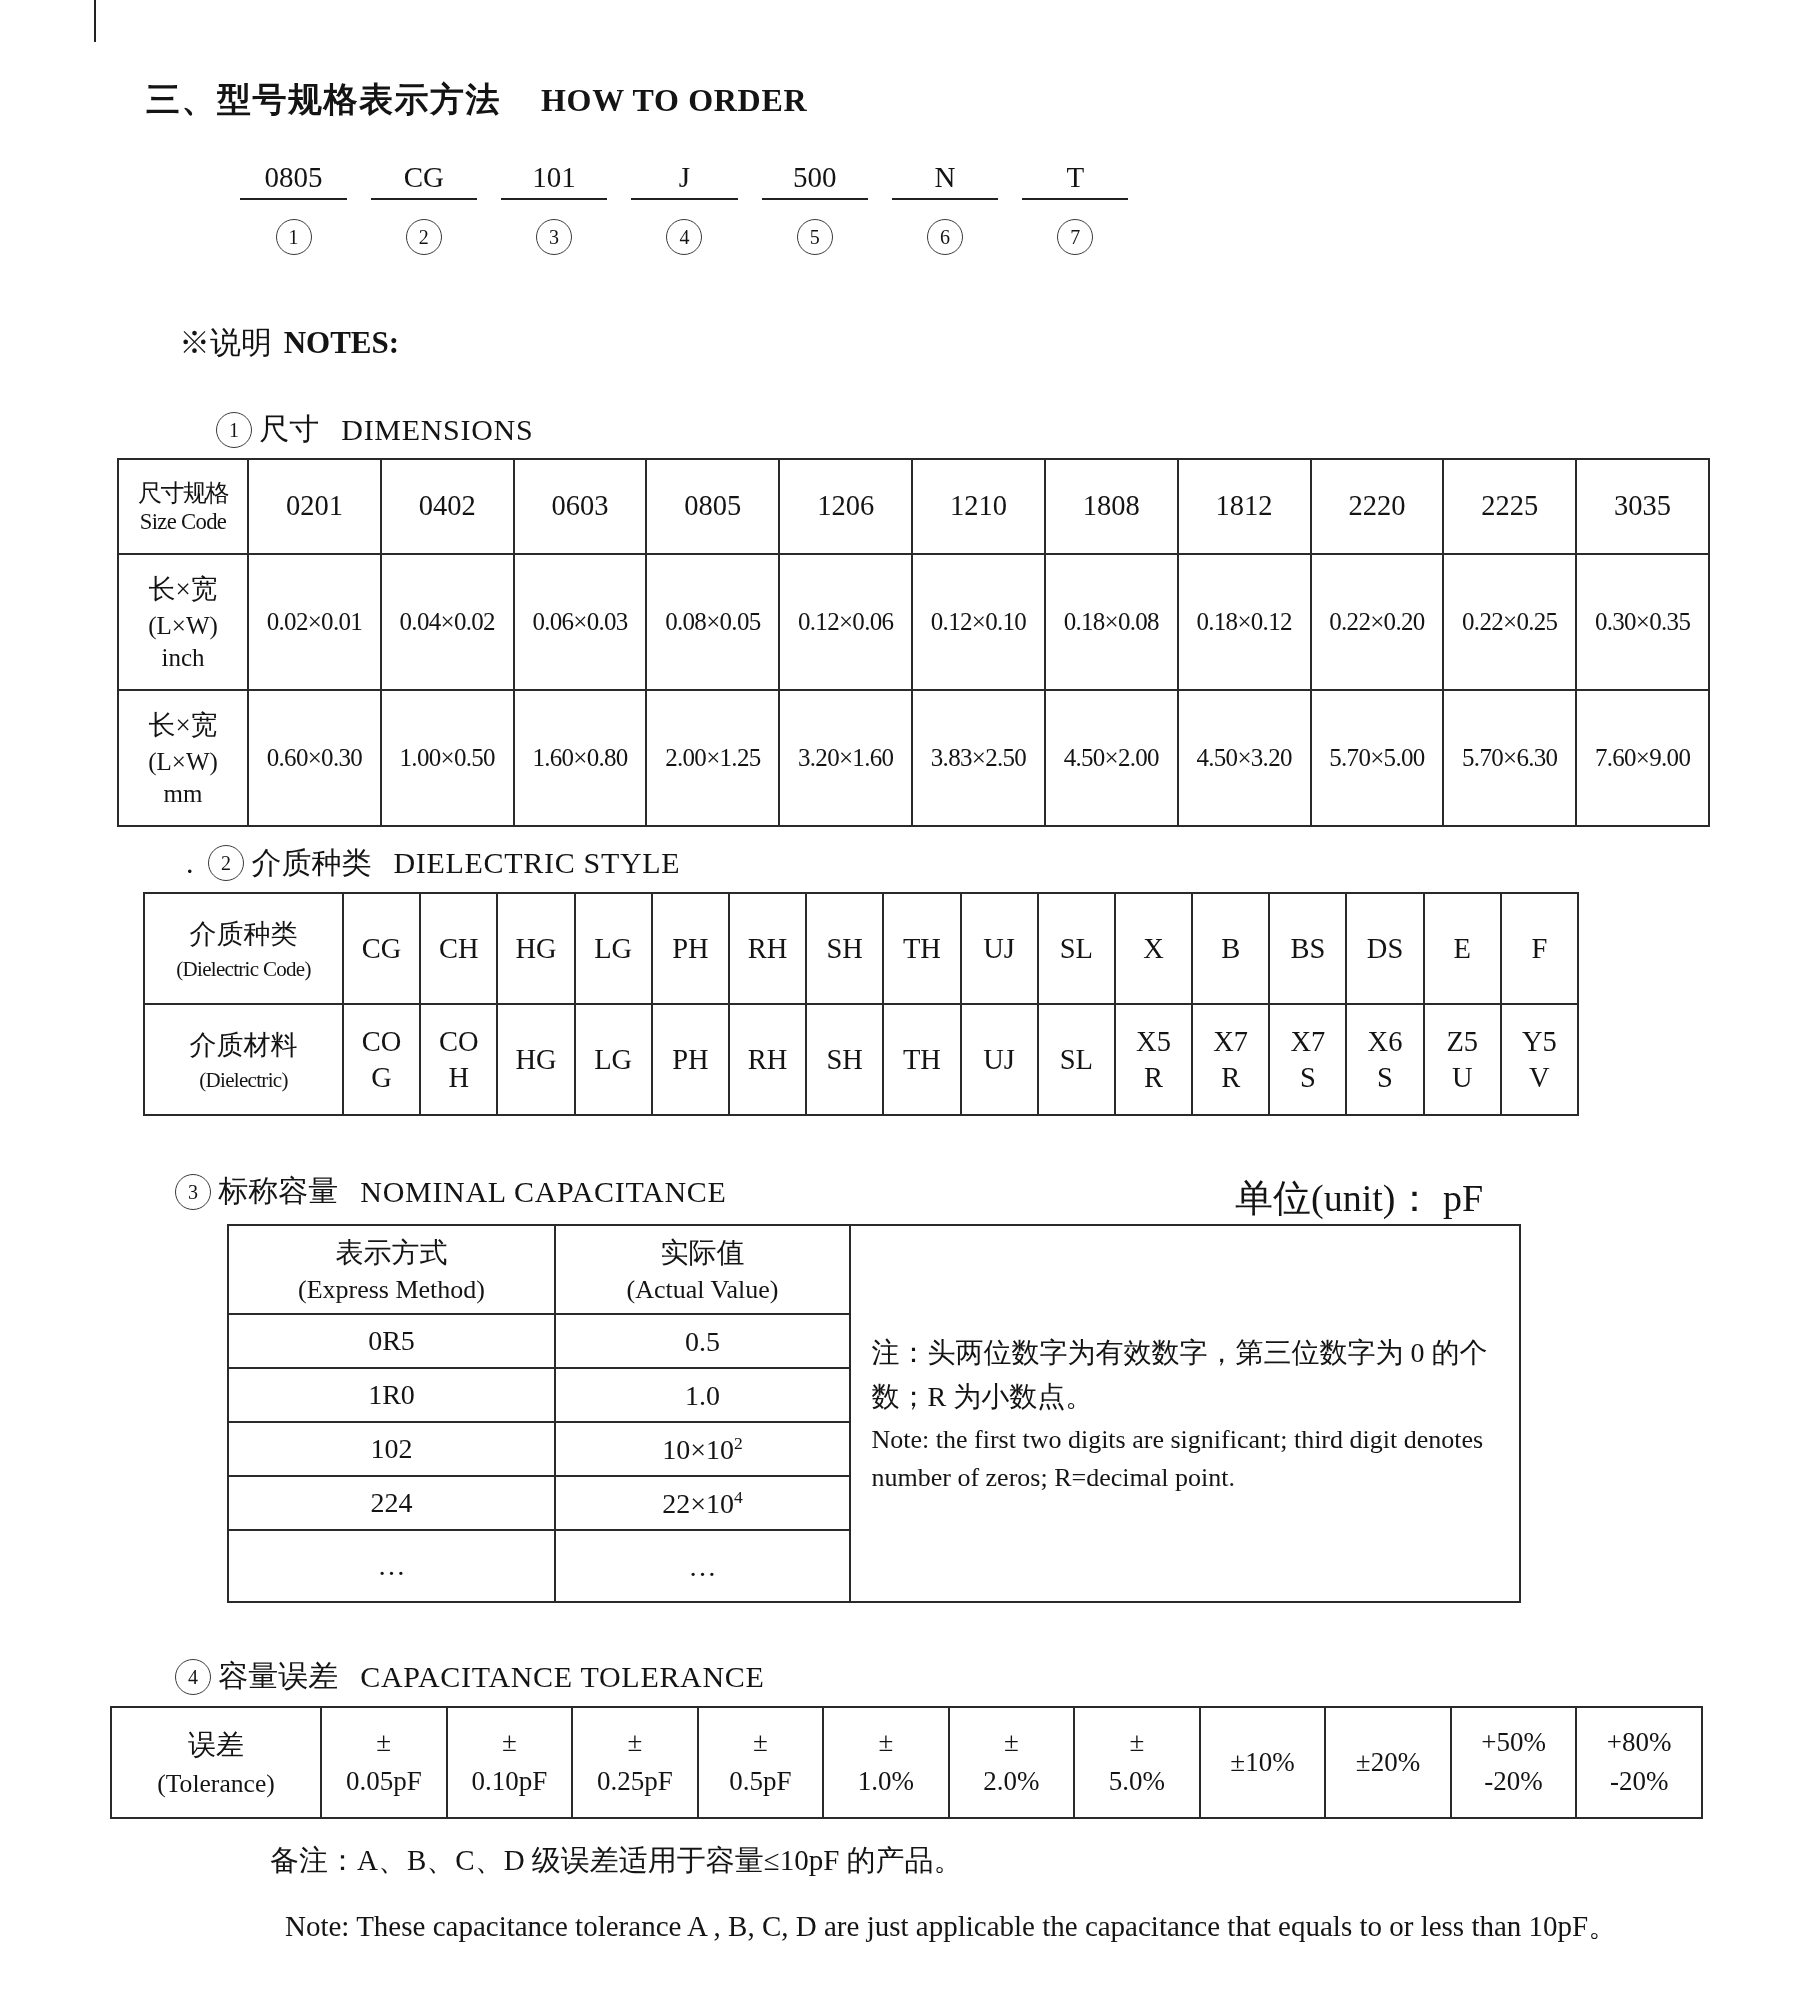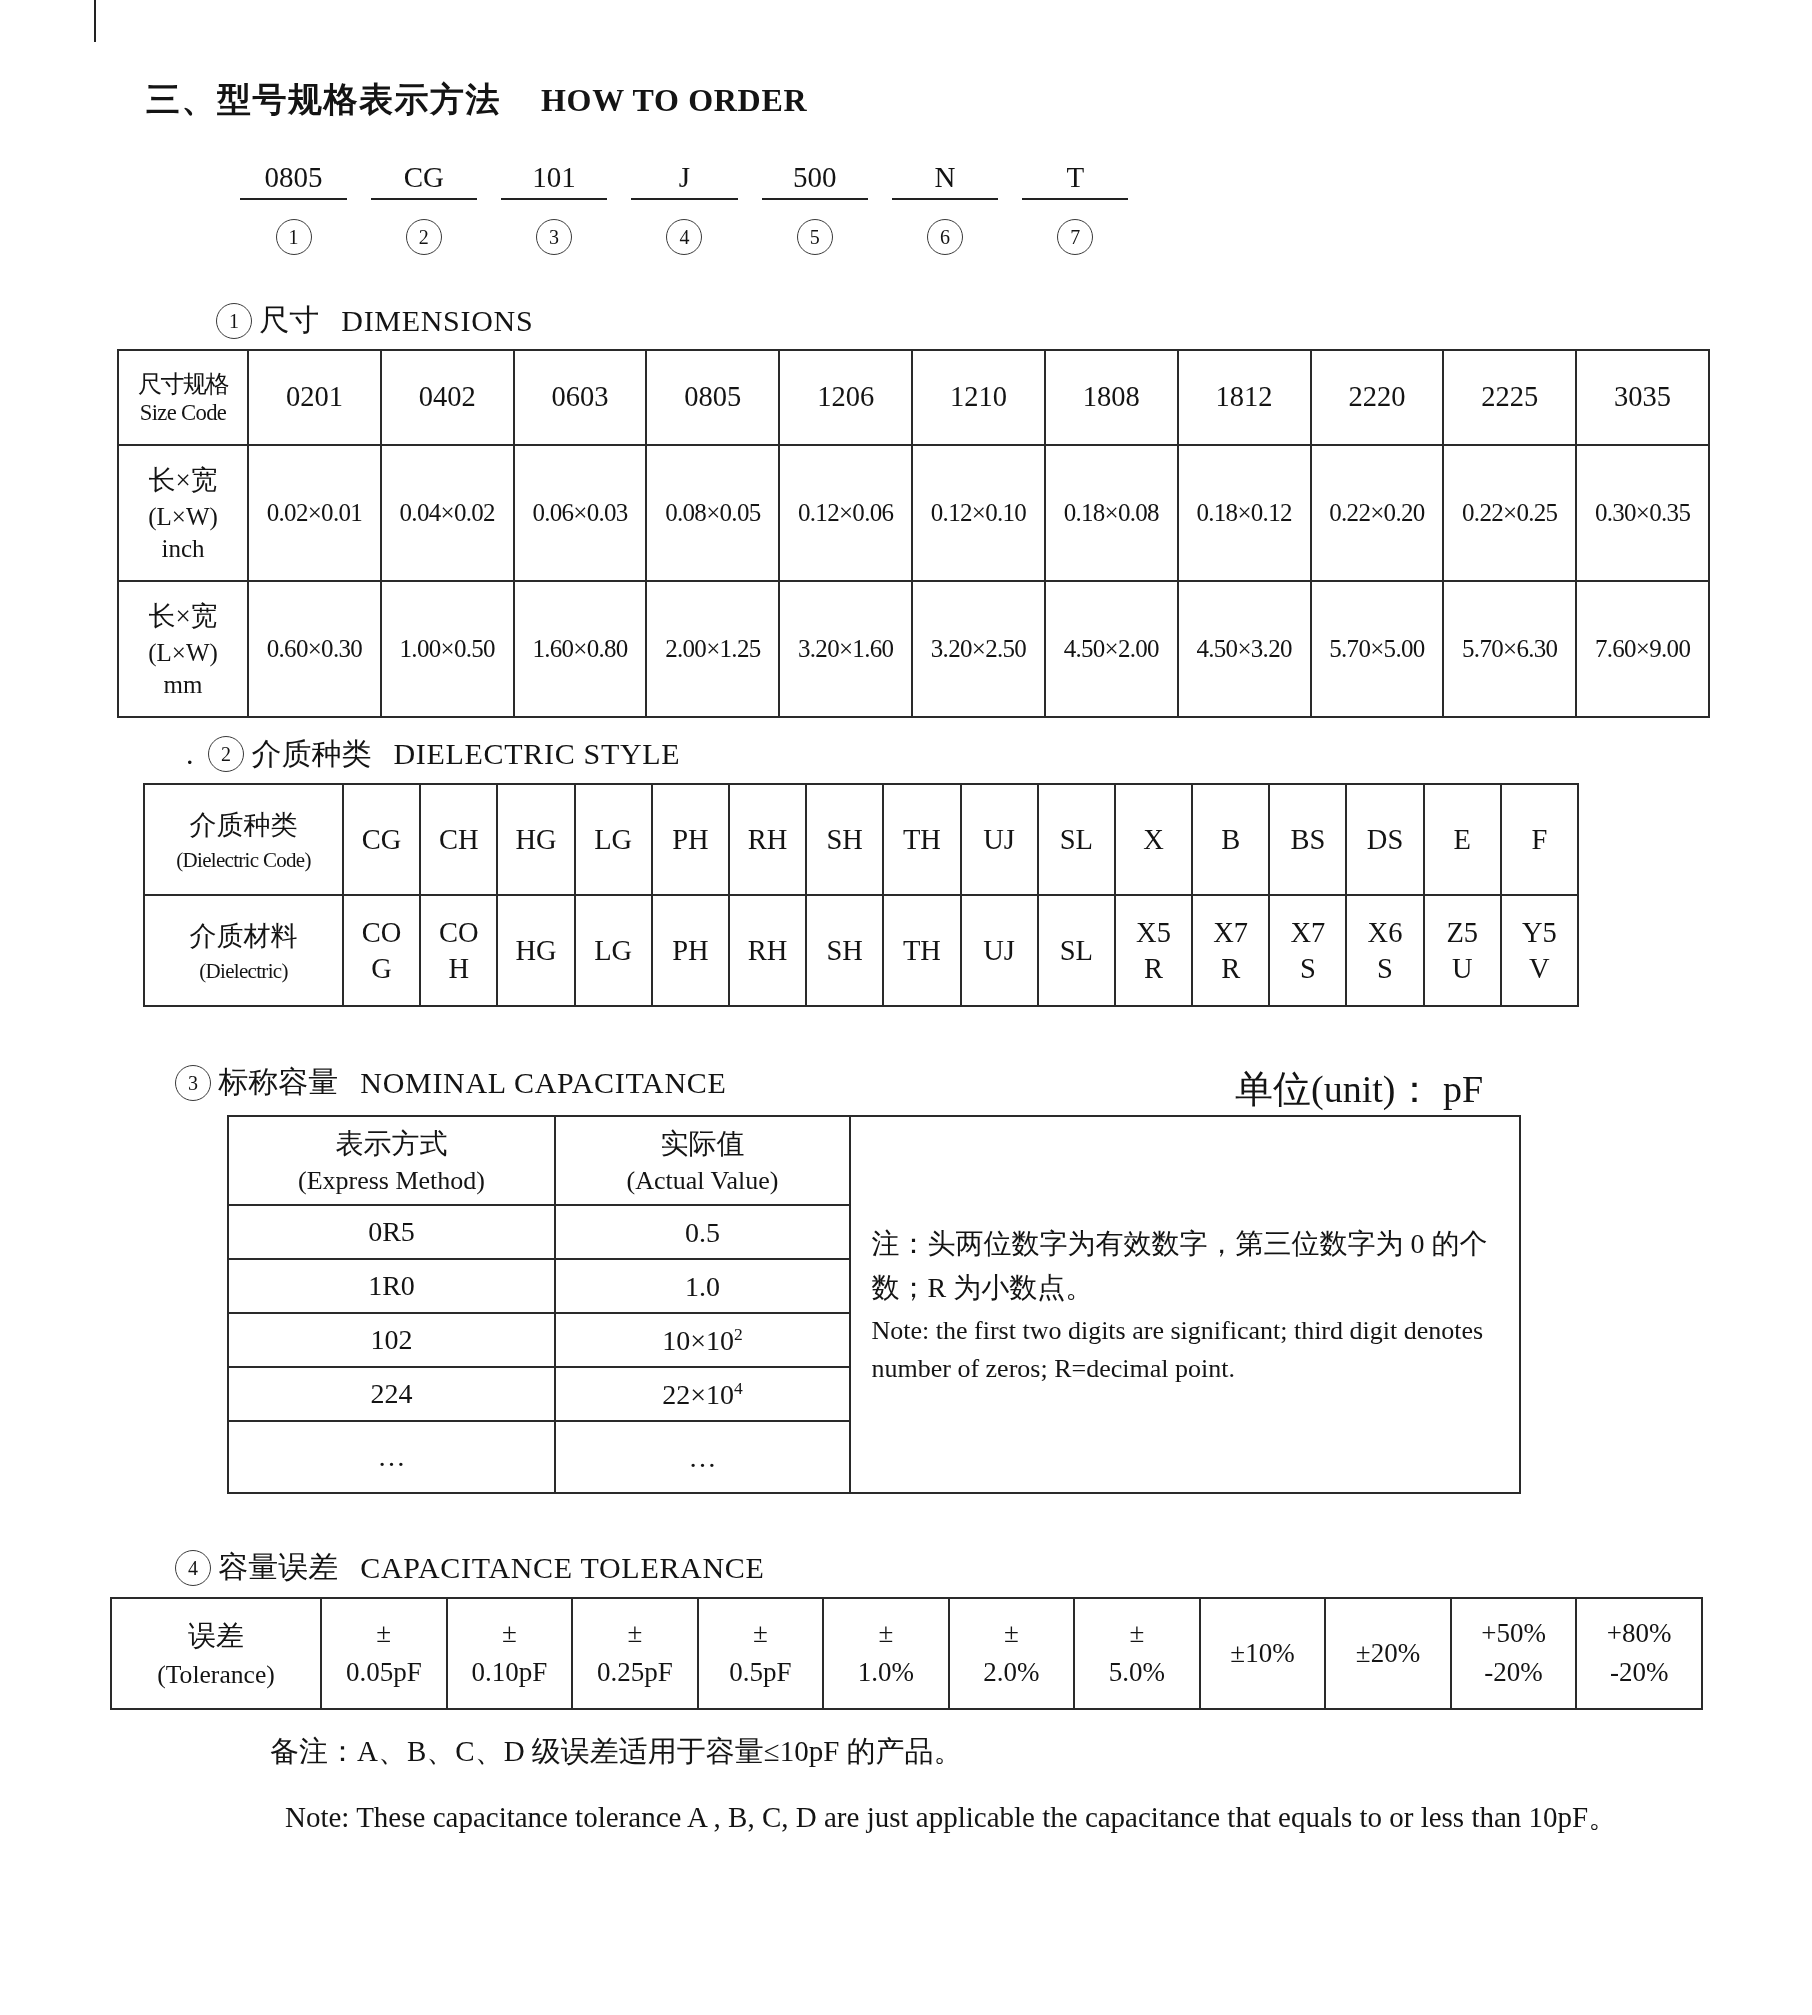--- a/index.html
+++ b/index.html
@@ -125,20 +125,23 @@
     <div class="seg">
       <span class="code">N</span>
       <span class="circ">6</span>
     </div>
     <div class="seg">
       <span class="code">T</span>
       <span class="circ">7</span>
     </div>
   </div>
 
+  <div class="notes-h">
+    <span class="zh">※说明</span><span class="en">NOTES:</span>
+  </div>
 
   <div class="sec-h dim-h">
     <span class="circ">1</span>
     <span class="zh">尺寸</span>
     <span class="en">DIMENSIONS</span>
   </div>
 
   <table class="dim-table">
     <colgroup>
         <col style="width:130px">
@@ -194,21 +197,21 @@
       <td class="dim-side">
         <div class="l1">长×宽</div>
         <div class="l2">(L×W)</div>
         <div class="l3">mm</div>
       </td>
       <td class="dim-val">0.60×0.30</td>
       <td class="dim-val">1.00×0.50</td>
       <td class="dim-val">1.60×0.80</td>
       <td class="dim-val">2.00×1.25</td>
       <td class="dim-val">3.20×1.60</td>
-      <td class="dim-val">3.20×2.50</td>
+      <td class="dim-val">3.83×2.50</td>
       <td class="dim-val">4.50×2.00</td>
       <td class="dim-val">4.50×3.20</td>
       <td class="dim-val">5.70×5.00</td>
       <td class="dim-val">5.70×6.30</td>
       <td class="dim-val">7.60×9.00</td>
     </tr>
   </tbody>
     </table>
 
   <div class="sec-h diel-h">

